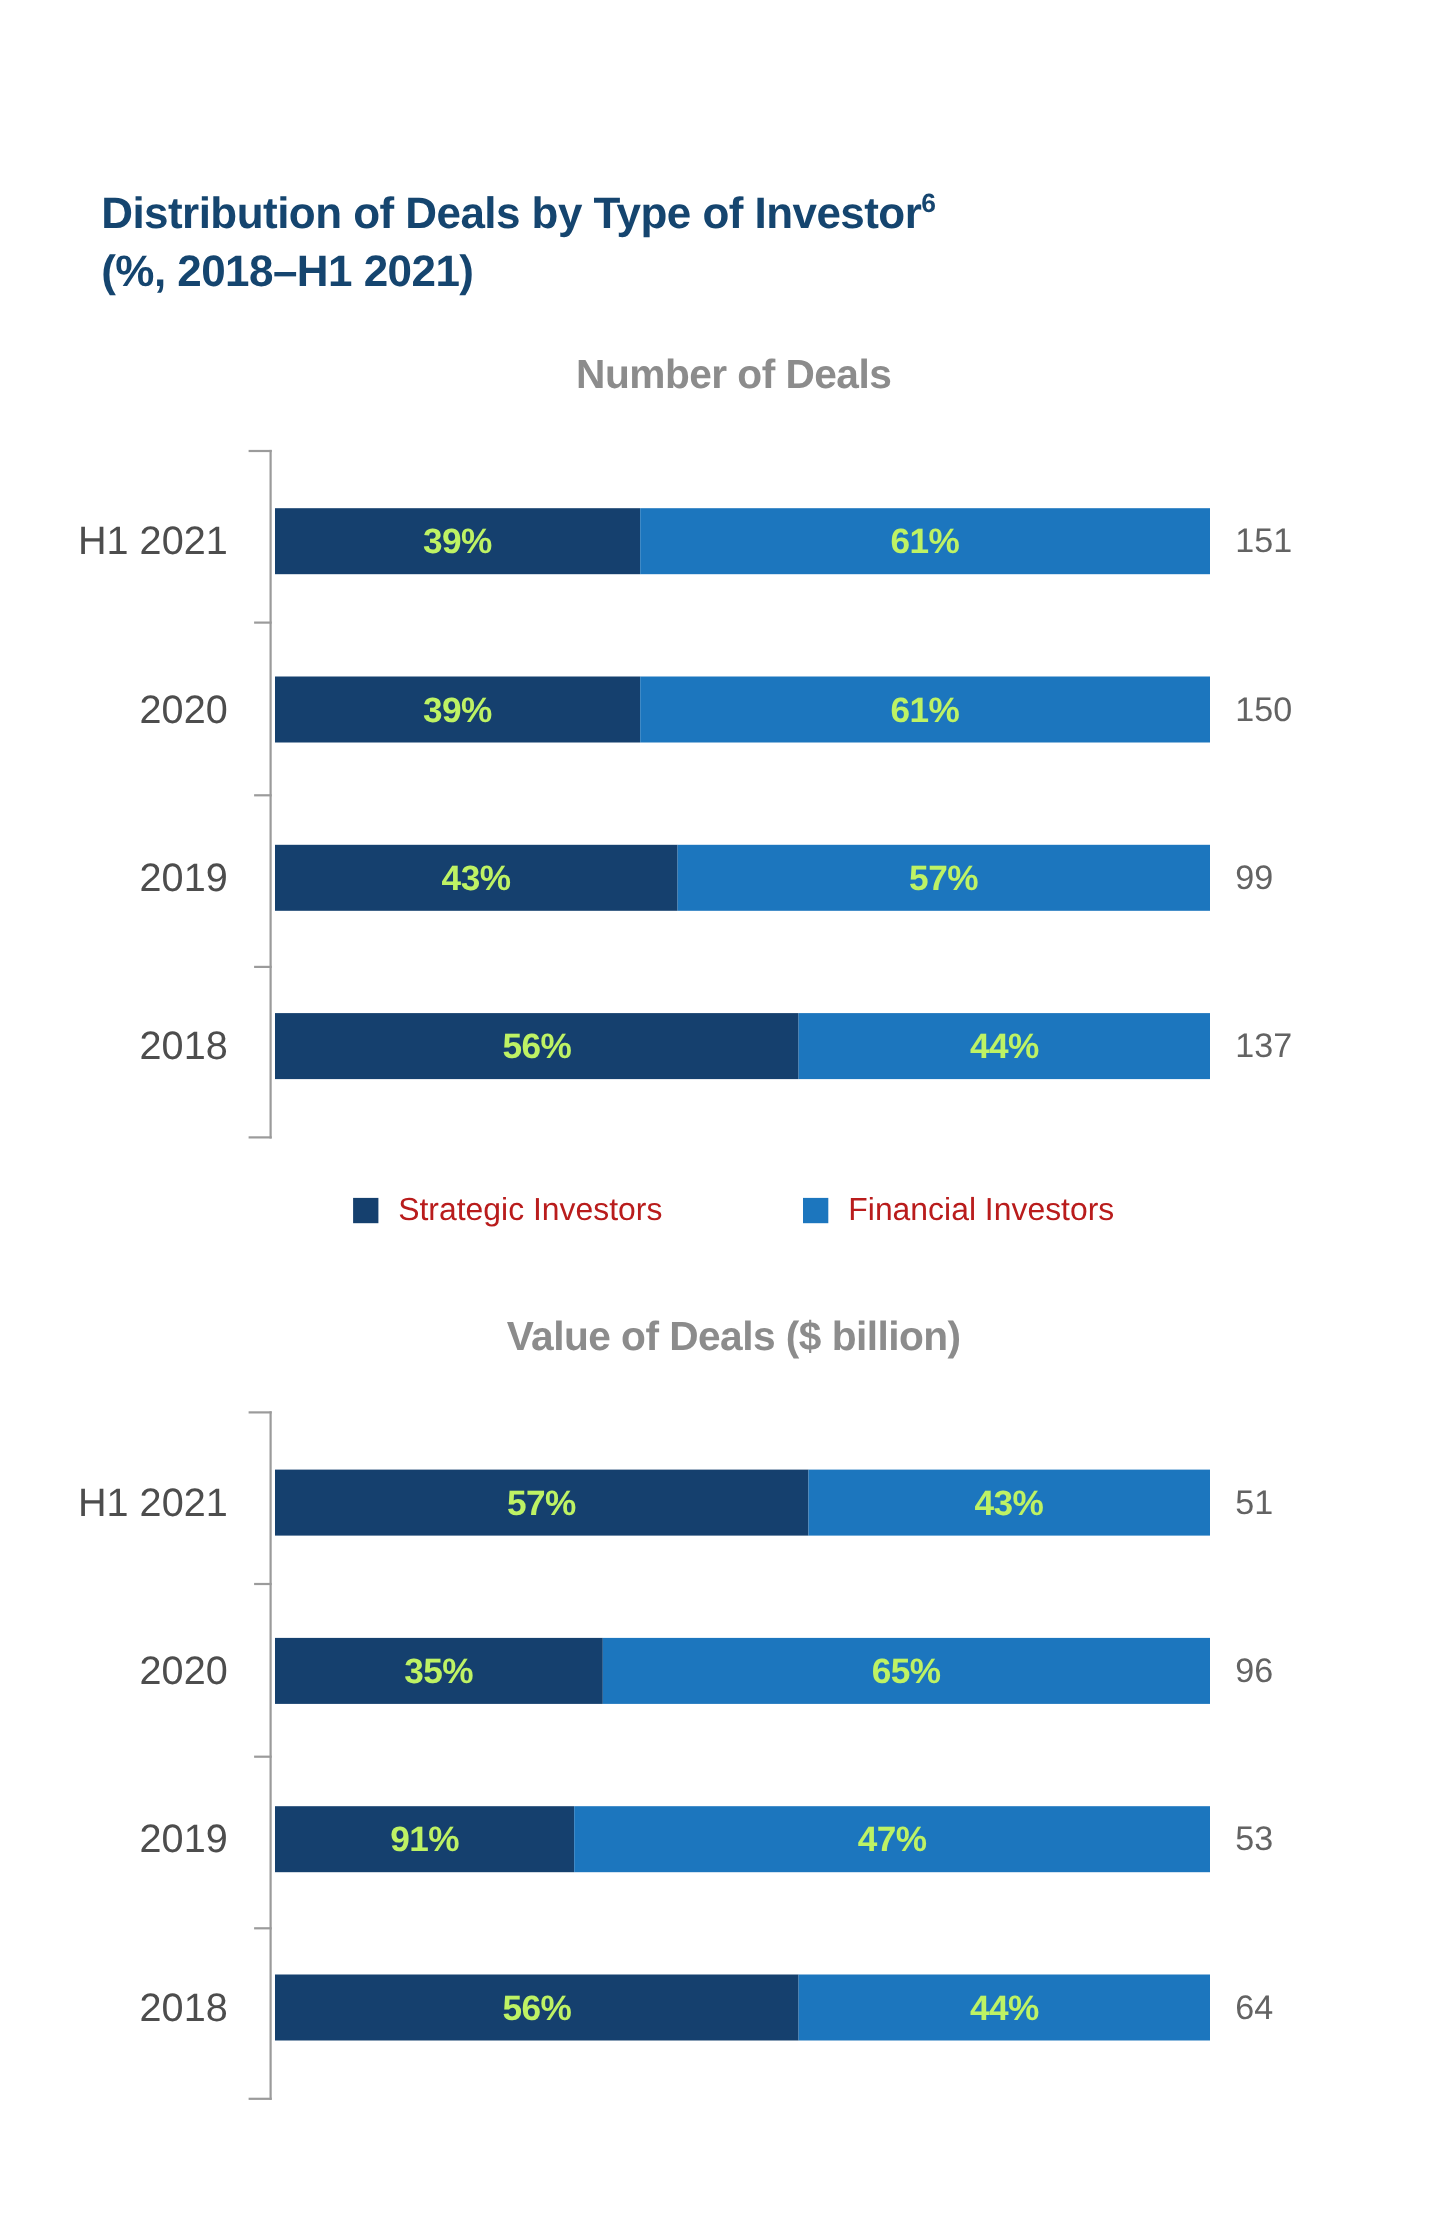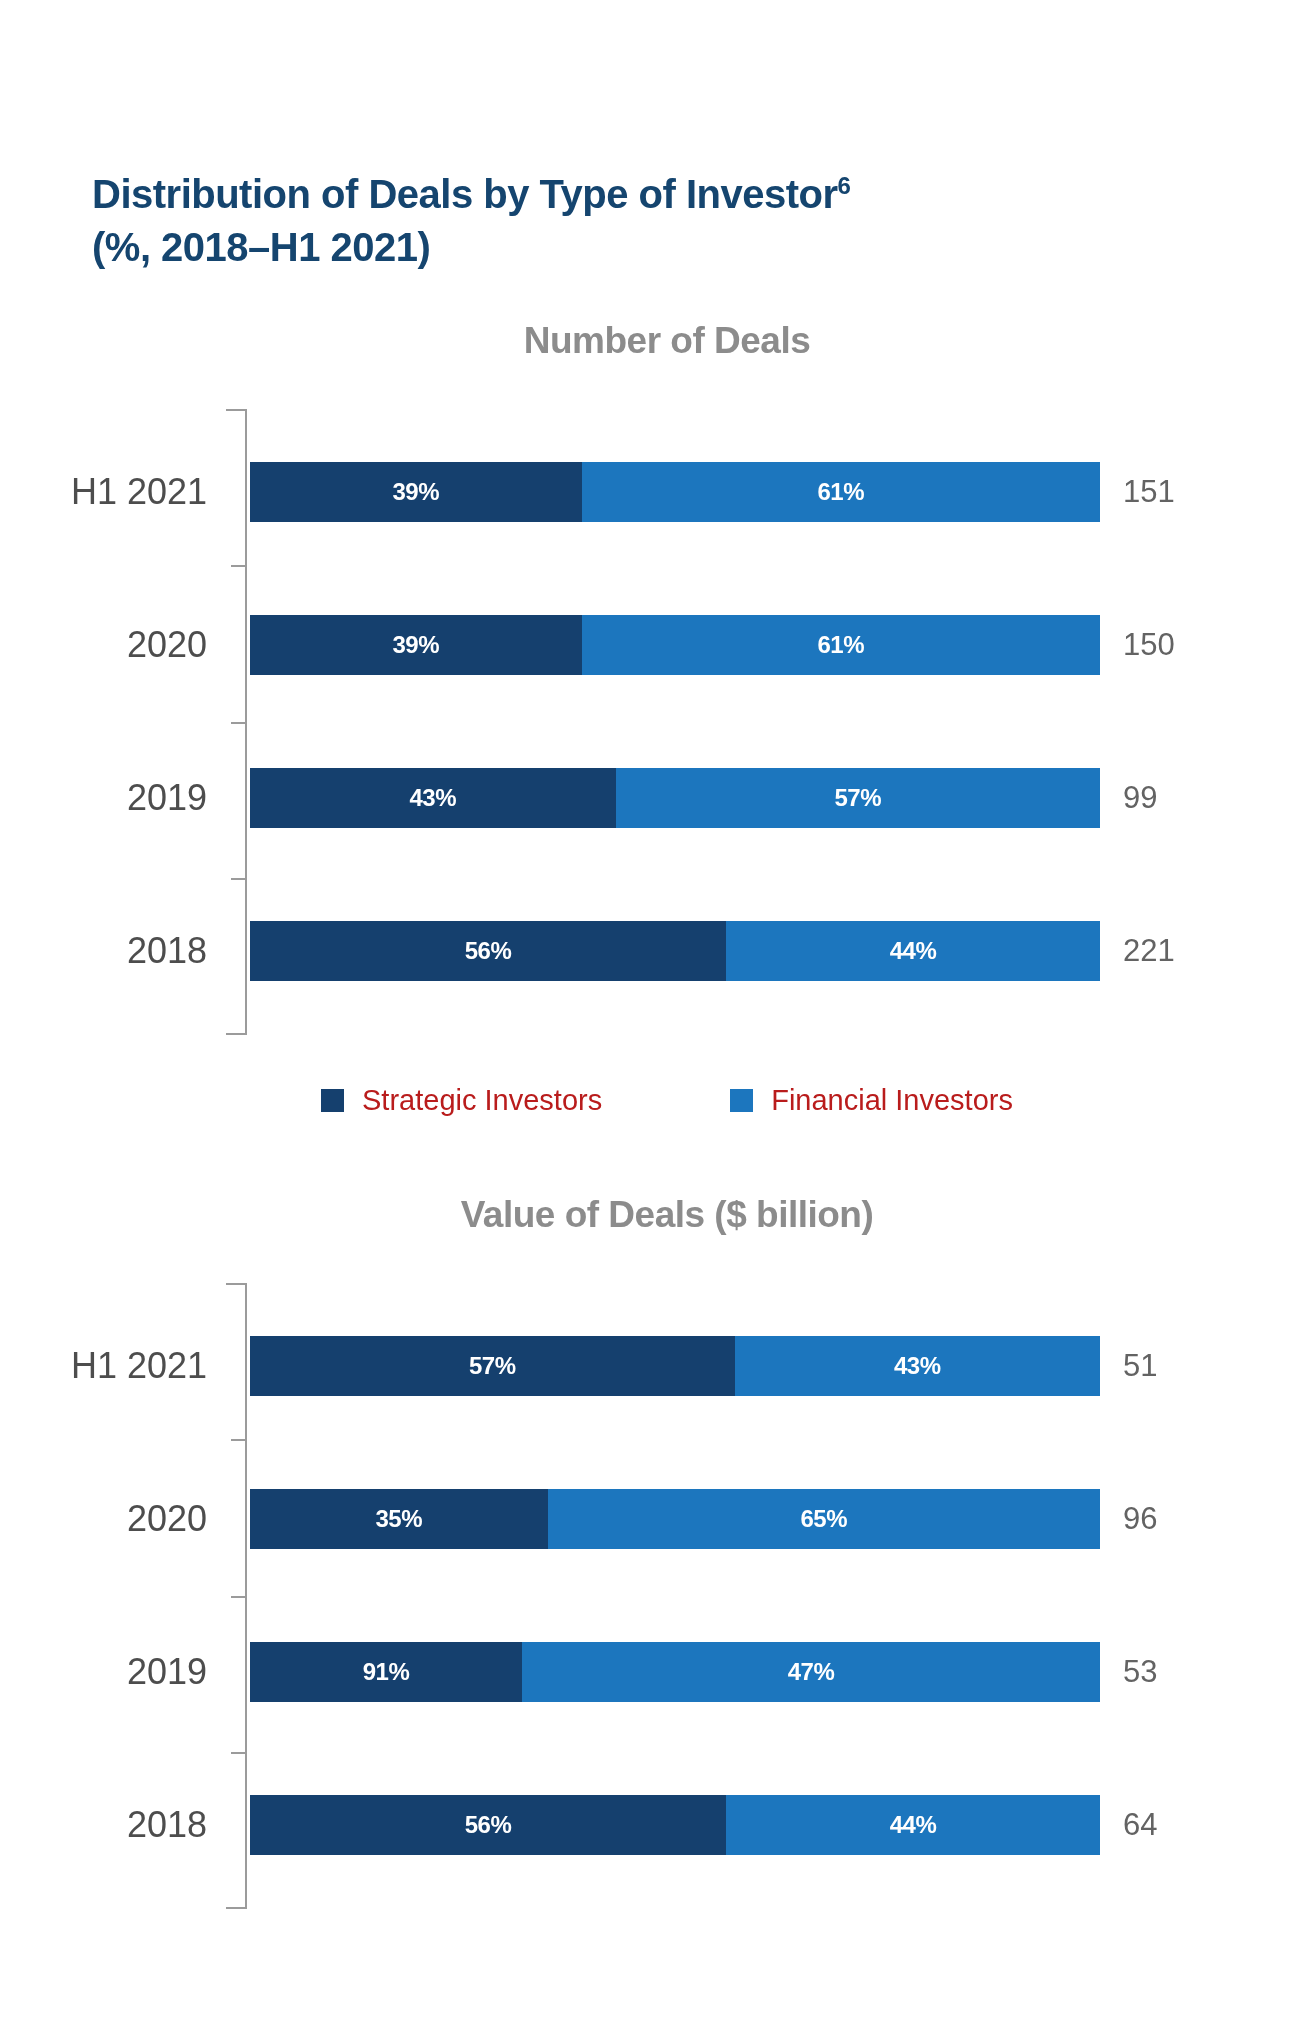--- a/index.html
+++ b/index.html
@@ -30,21 +30,21 @@
 
   
   .rows{position:relative;margin-left:158px;width:850px;margin-top:54px;}
   .row{position:relative;height:153px;display:flex;align-items:center;}
   .ylabel{
     position:absolute;right:100%;margin-right:43px;
     font-size:36px;color:#4D4D4D;white-space:nowrap;
   }
   .bar{display:flex;width:850px;height:60px;}
   .seg{display:flex;align-items:center;justify-content:center;height:100%;}
-  .pct{font-size:24px;font-weight:700;color:#ffffff;letter-spacing:-0.5px;}
+  .pct{font-size:32px;font-weight:700;color:#bef264;letter-spacing:-0.5px;}
   .count{
     position:absolute;left:100%;margin-left:23px;
     font-size:31px;color:#636363;white-space:nowrap;
   }
 
   
   .axis{position:absolute;left:-5px;top:-7px;bottom:-7px;width:2px;background:#9B9B9B;}
   .axis .cap,.axis .tick{position:absolute;right:0;height:2px;background:#9B9B9B;}
   .axis .cap{width:21px;}
   .cap-top{top:0;}
@@ -127,21 +127,21 @@
       <div class="row">
         <span class="ylabel">2018</span>
         <div class="bar">
           <div class="seg" style="width: 56%; background-color: rgb(21, 64, 110);">
               <span class="pct">56%</span>
             </div>
           <div class="seg" style="width: 44%; background-color: rgb(28, 118, 190);">
               <span class="pct">44%</span>
             </div>
         </div>
-        <span class="count">221</span>
+        <span class="count">137</span>
       </div>
     </div>
 
     <div class="legend">
       <div class="legend-item">
         <span class="swatch" style="background-color: rgb(21, 64, 110);"></span>
         <span class="legend-label">Strategic Investors</span>
       </div>
       <div class="legend-item">
         <span class="swatch" style="background-color: rgb(28, 118, 190);"></span>

